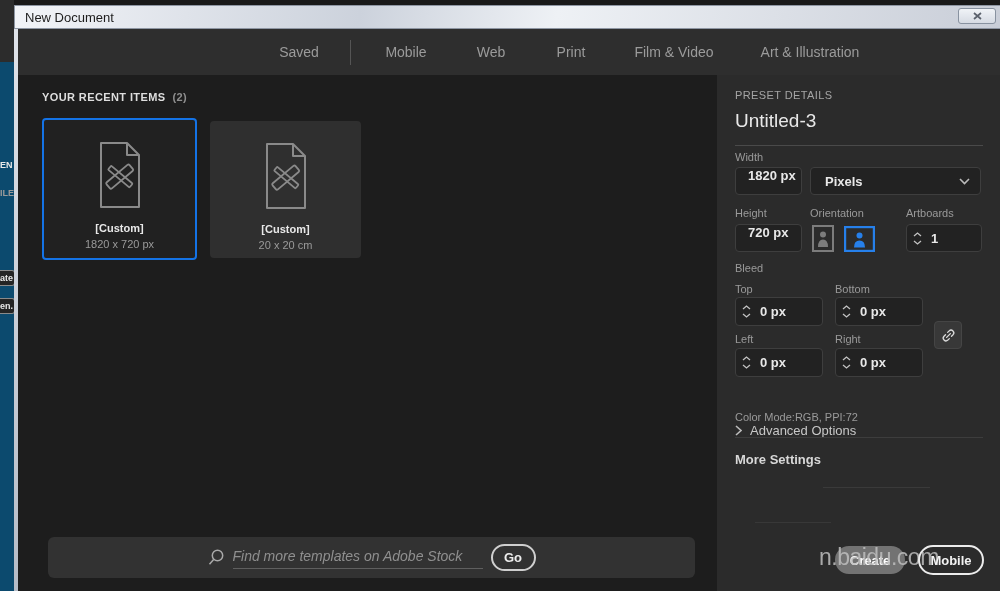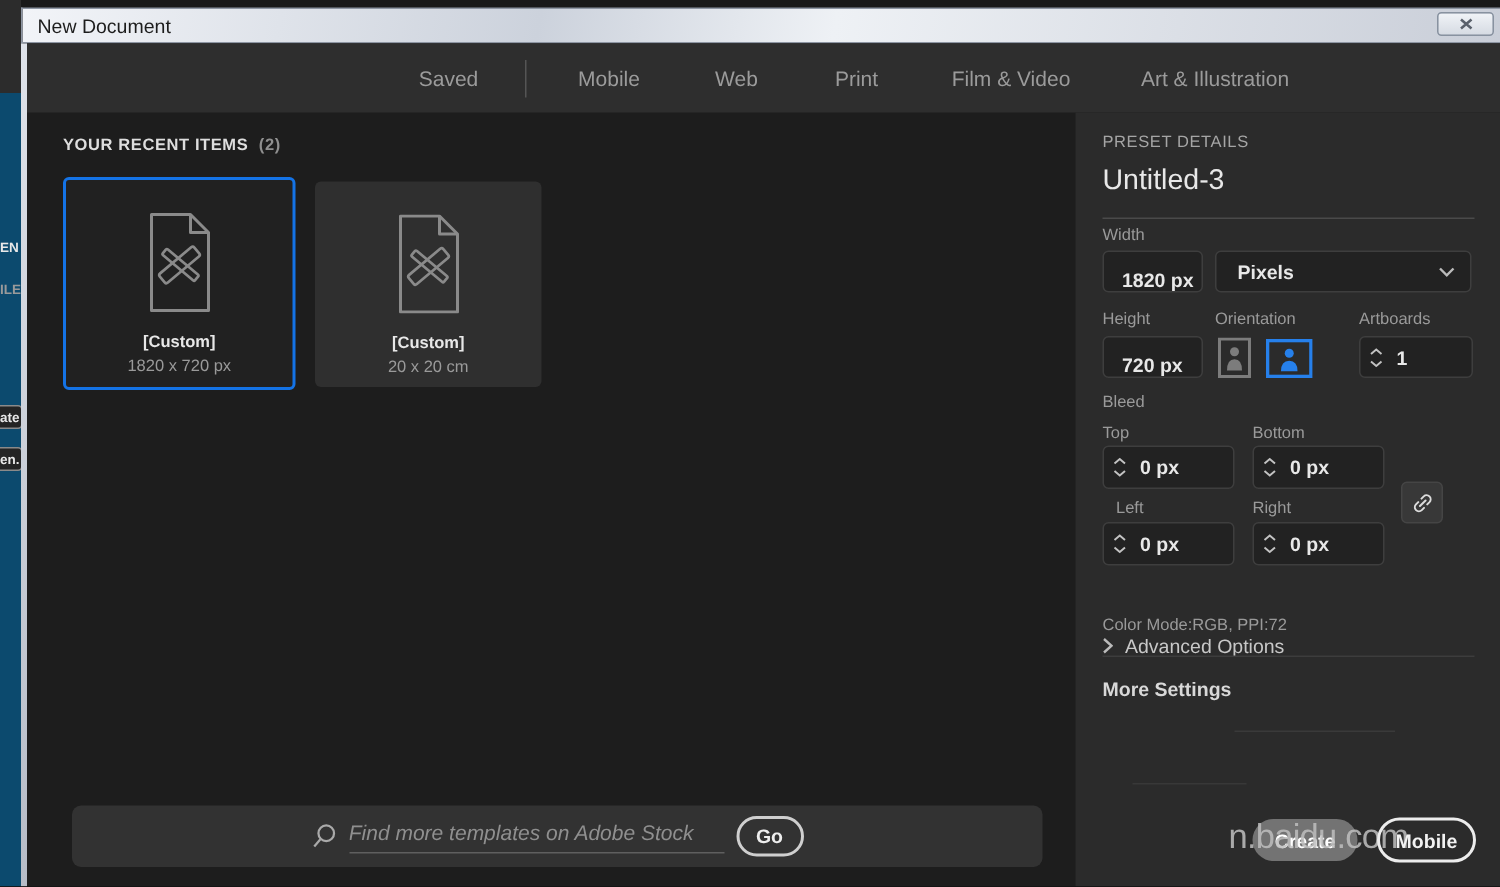--- a/index.html
+++ b/index.html
@@ -54,21 +54,21 @@
     color:#ededed; font-size:13px; font-weight:bold; display:flex; align-items:center; justify-content:center; cursor:pointer; }
 
   
   .panel { position:absolute; left:699px; top:46px; width:283px; height:516px; background:#2b2b2b; font-size:11px; color:#9a9a9a; }
   .p-abs { position:absolute; }
   .p-label { font-size:11px; color:#9a9a9a; }
   .preset-header { left:18px; top:14px; font-size:11px; color:#a5a5a5; letter-spacing:.4px; }
   .doc-name { left:18px; top:35px; font-size:19px; color:#e8e8e8; cursor:text; }
   .name-divider { left:18px; top:70px; width:248px; height:1px; background:#4a4a4a; }
   .inputbox { background:#222; border:1px solid #3e3e3e; border-radius:4px; color:#e8e8e8; font-size:13px; font-weight:600; }
-  .txt-input { display:flex; align-items:flex-end; padding-left:12px; width:67px; height:28px; }
+  .txt-input { display:flex; align-items:flex-start; padding-left:12px; width:67px; height:28px; }
   .txt-input input { width:100%; background:transparent; border:none; outline:none; color:#e8e8e8; font-size:13px; font-weight:600; font-family:"Liberation Sans",sans-serif; }
   .select { left:93px; top:92px; width:171px; height:28px; display:flex; align-items:center; justify-content:space-between; padding:0 10px 0 14px; cursor:pointer; }
   .stepper { display:flex; align-items:center; height:29px; cursor:pointer; }
   .stepper .arrows { display:flex; flex-direction:column; align-items:center; justify-content:center; gap:3px; width:20px; }
   .stepper .val { font-size:13px; font-weight:600; color:#e8e8e8; margin-left:4px; }
   .orient { position:absolute; display:flex; align-items:center; justify-content:center; cursor:pointer; }
   .link-btn { left:217px; top:246px; width:28px; height:28px; background:#383838; border:1px solid #454545; border-radius:4px;
     display:flex; align-items:center; justify-content:center; cursor:pointer; }
   .advanced { left:18px; top:312px; display:flex; align-items:center; gap:8px; font-size:13px; color:#c8c8c8; cursor:pointer;margin-top:36px; }
   .colormode { left:18px; top:336px; font-size:11px; color:#9a9a9a; }
@@ -245,21 +245,21 @@
         </span>
         <span class="val">0 px</span>
       </div>
 
       <div class="p-abs link-btn">
         <svg width="15" height="15" viewBox="0 0 16 16">
           <path d="M6 10 L10 6 M4.8 7.2 L3.2 8.8 a2.9 2.9 0 0 0 4.1 4.1 L8.9 11.3 M11.2 8.8 L12.8 7.2 a2.9 2.9 0 0 0 -4.1 -4.1 L7.1 4.7" stroke="#dcdcdc" stroke-width="1.4" fill="none" stroke-linecap="round"></path>
         </svg>
       </div>
 
-      <div class="p-abs p-label" style="left:18px; top:258px;margin-left:9px;">Left</div>
+      <div class="p-abs p-label" style="left:18px; top:258px;">Left</div>
       <div class="p-abs p-label" style="left:118px; top:258px;">Right</div>
 
       <div class="p-abs inputbox stepper" style="left:18px; top:273px; width:88px;">
         <span class="arrows">
           <svg width="9" height="5" viewBox="0 0 9 5">
               <path d="M1 4 L4.5 1 L8 4" stroke="#c2c2c2" stroke-width="1.3" fill="none"></path>
             </svg>
           <svg width="9" height="5" viewBox="0 0 9 5">
               <path d="M1 1 L4.5 4 L8 1" stroke="#c2c2c2" stroke-width="1.3" fill="none"></path>
             </svg>

